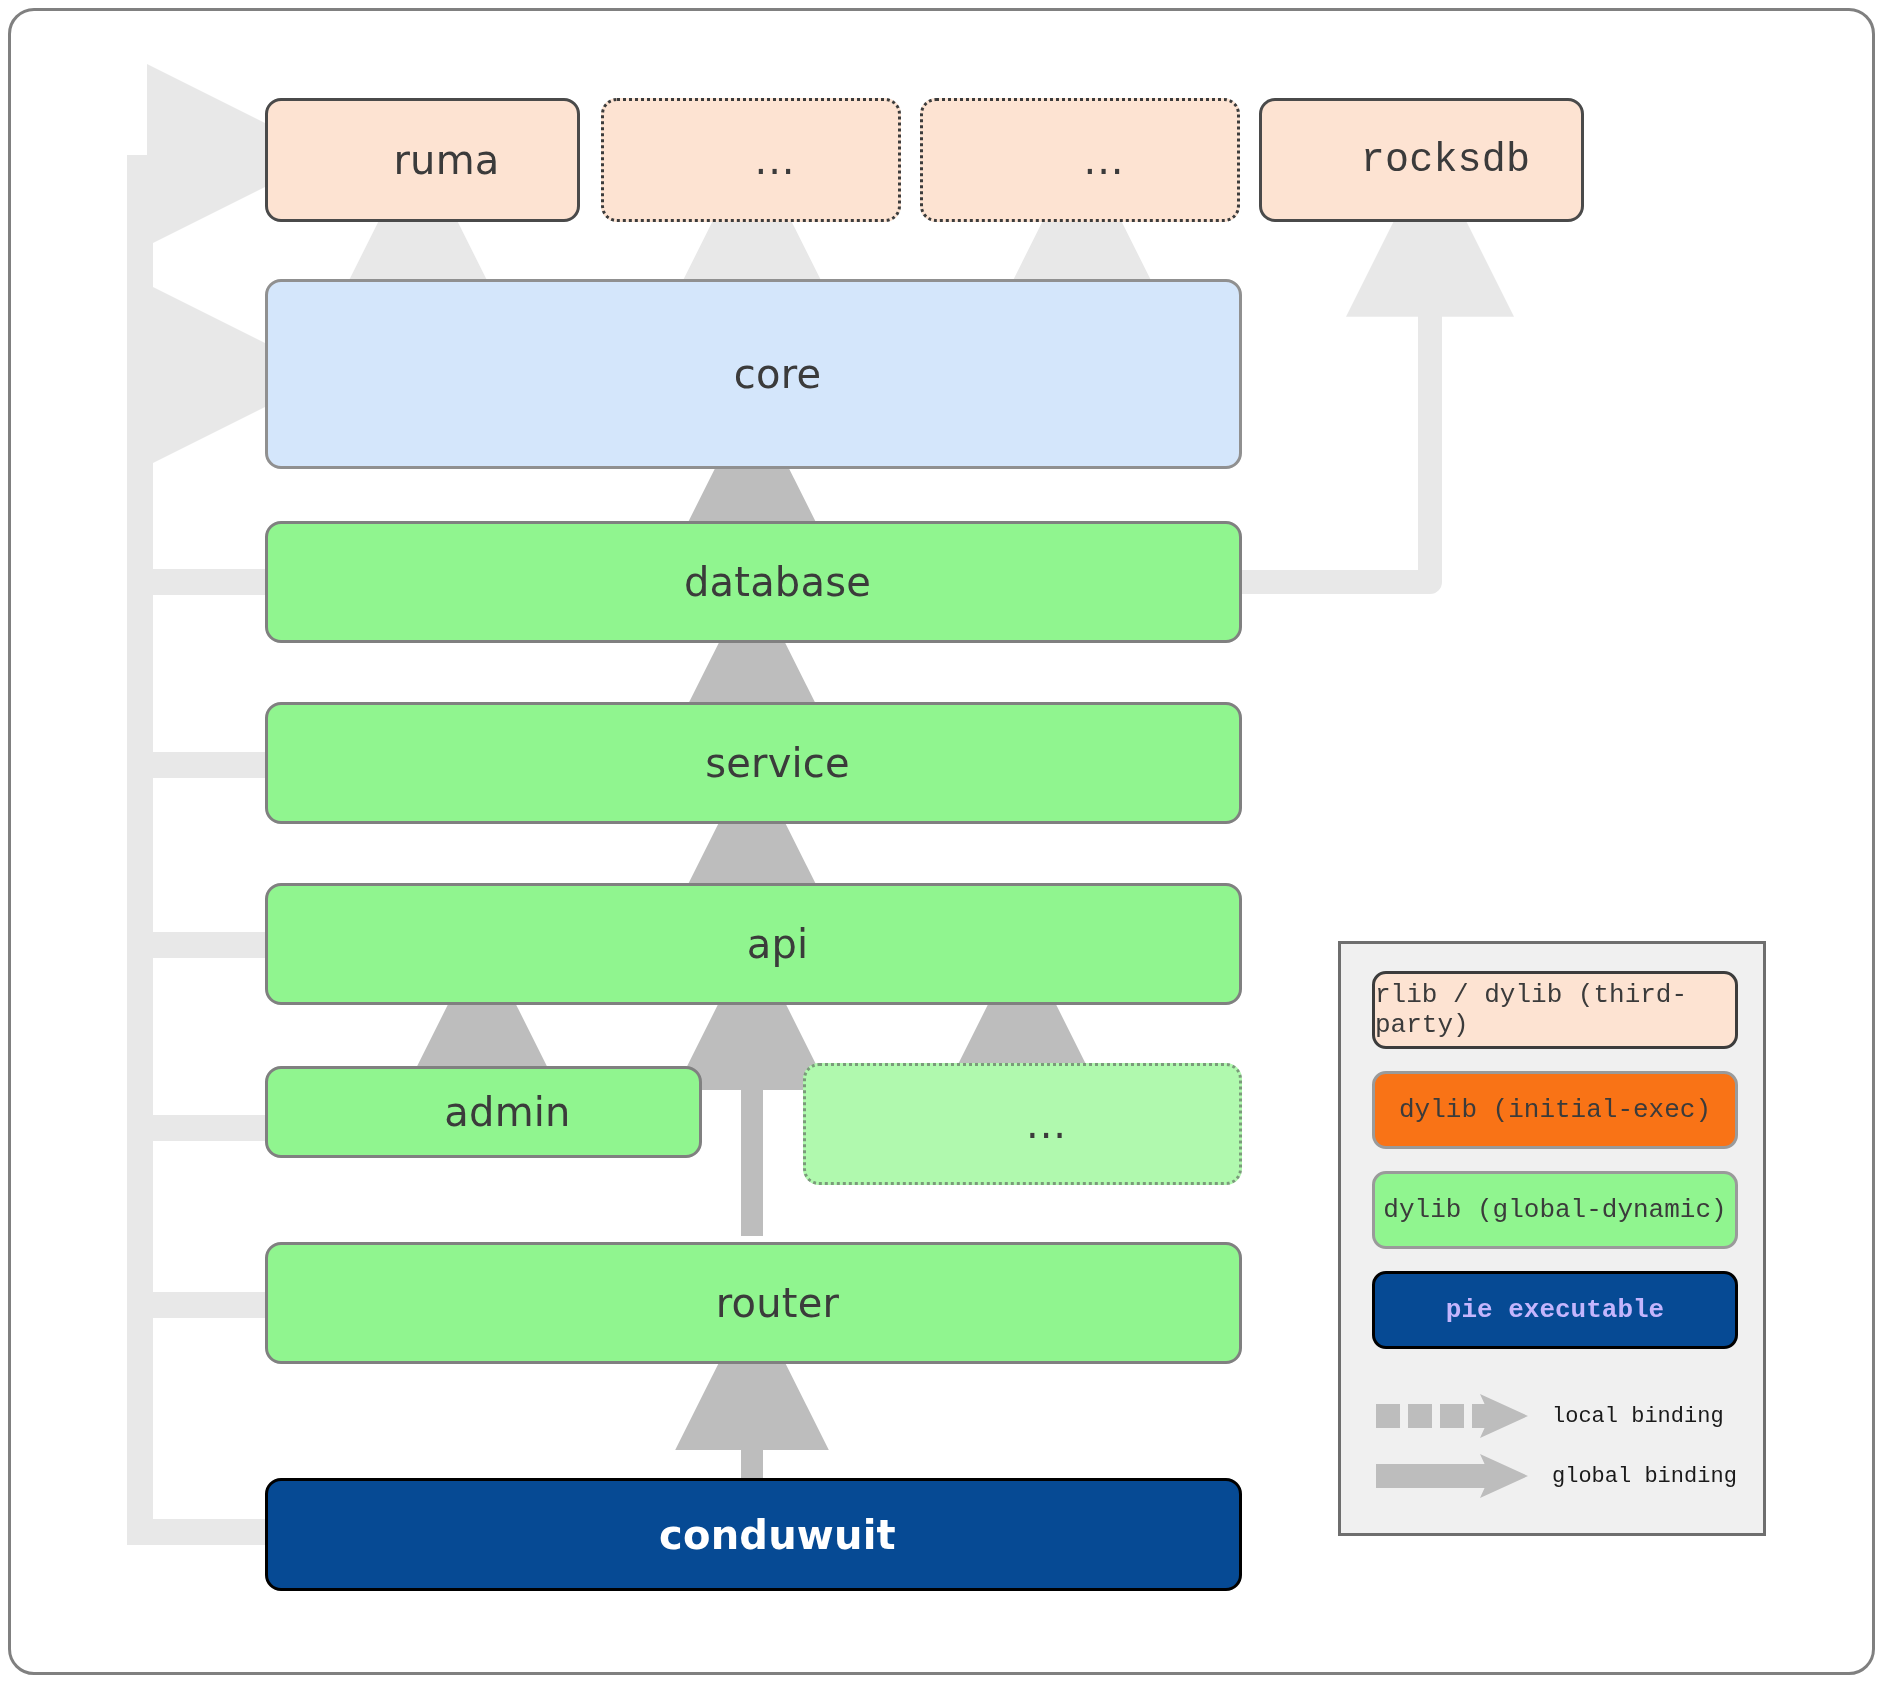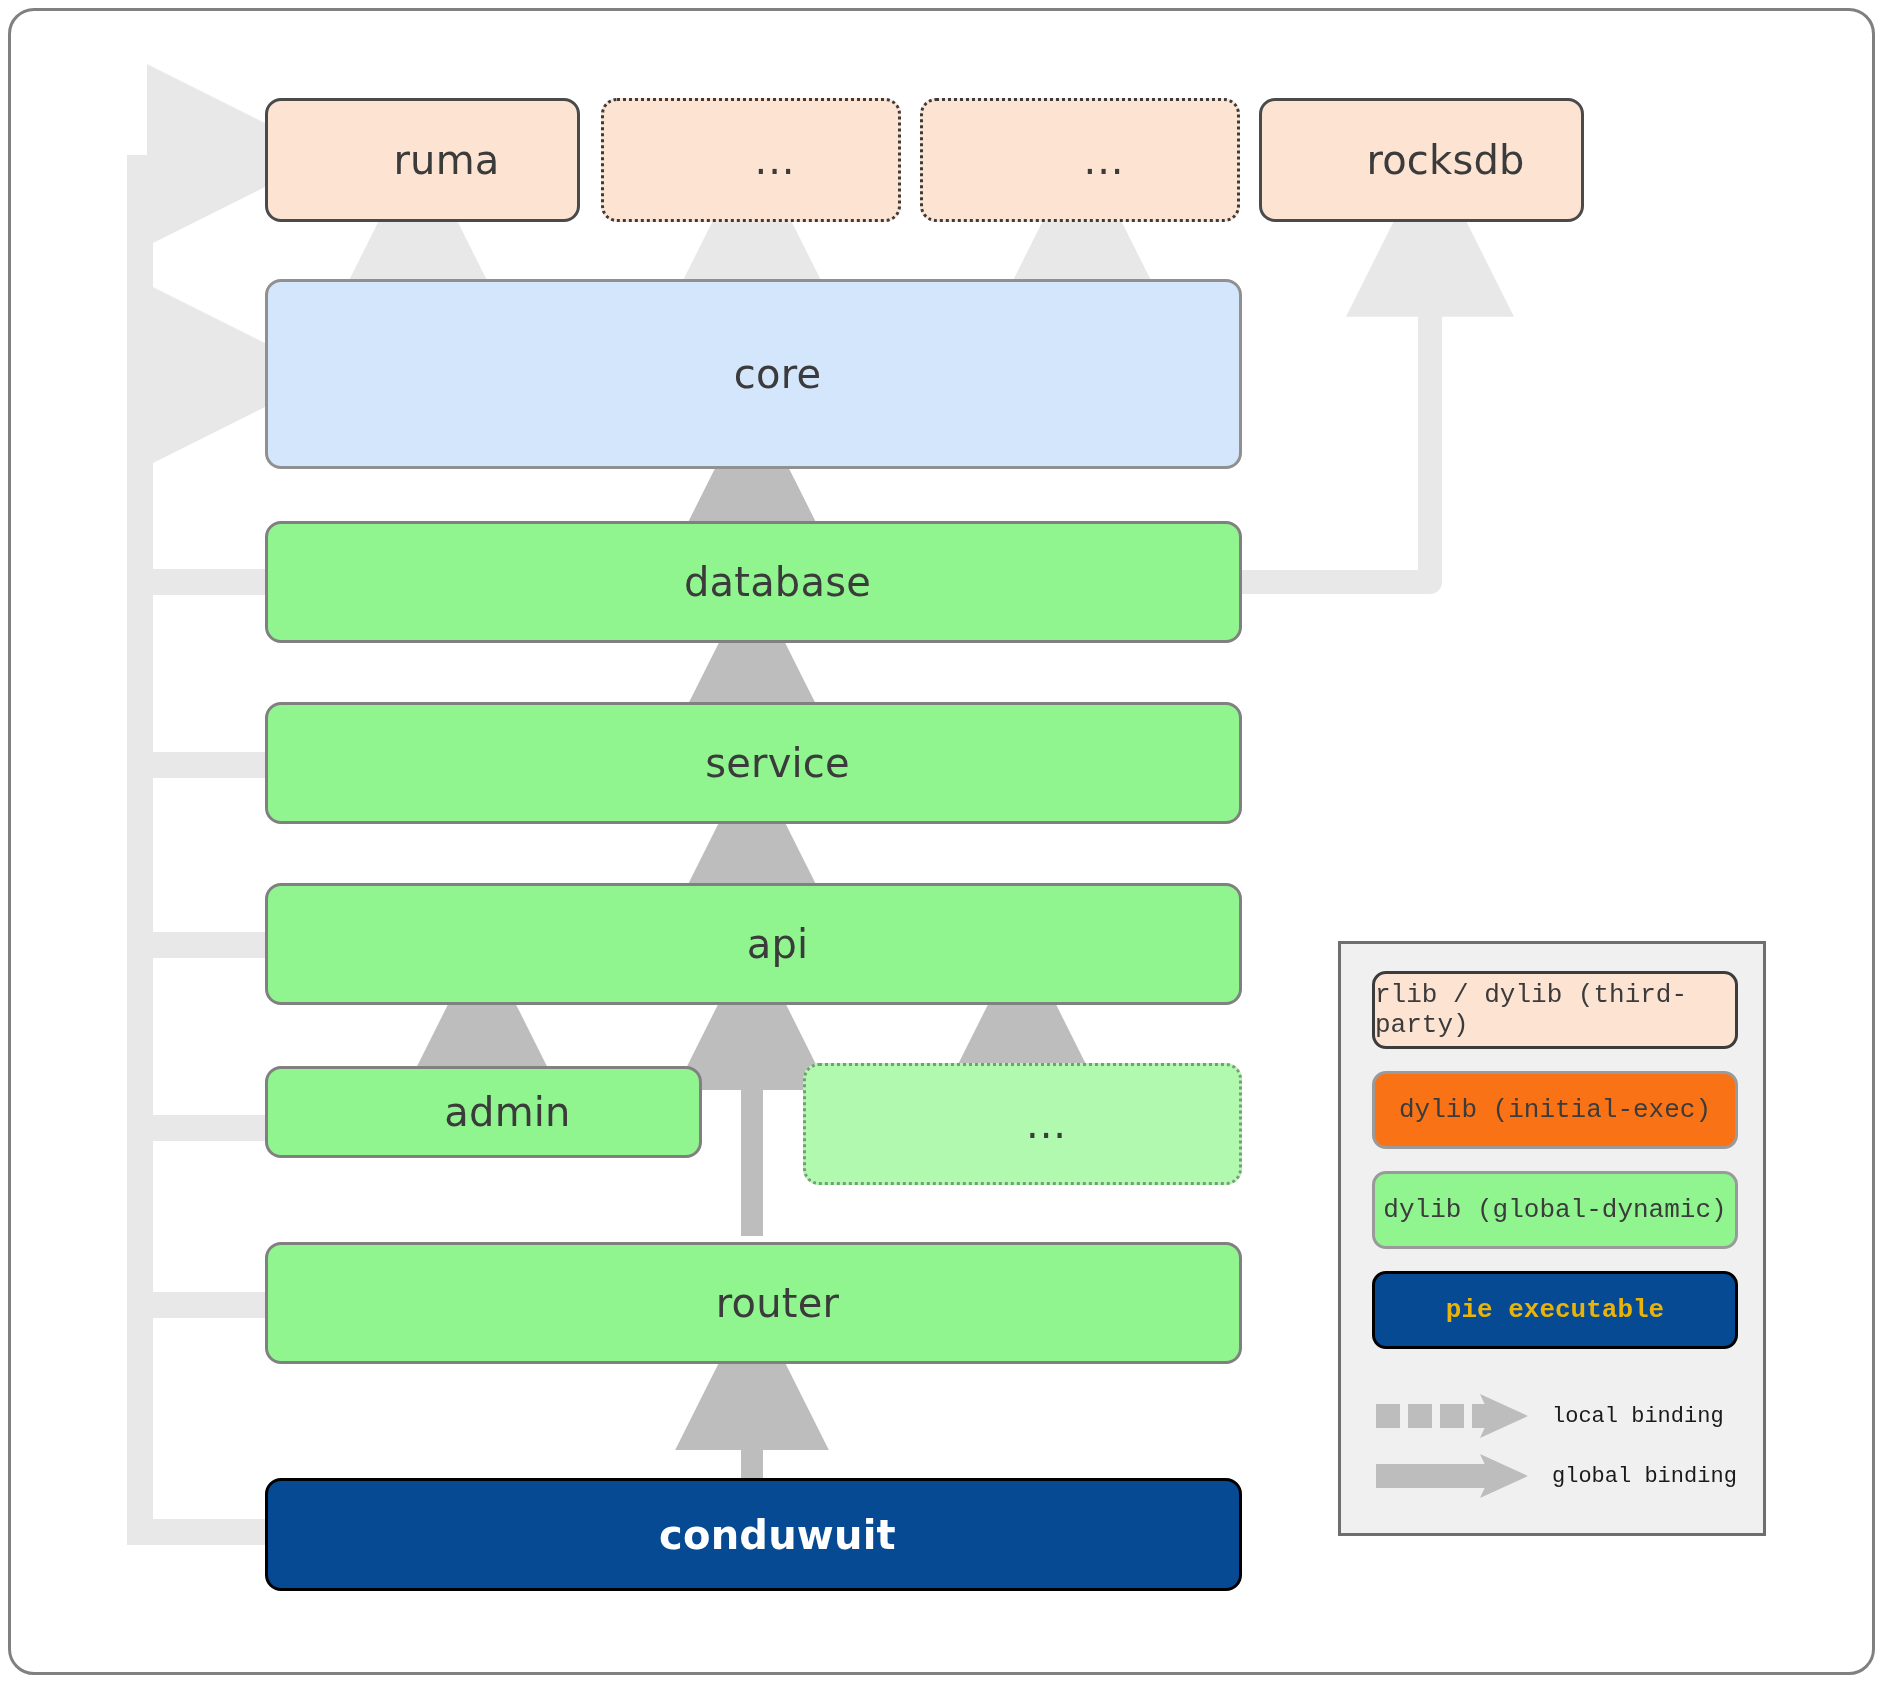--- a/index.html
+++ b/index.html
@@ -94,21 +94,21 @@
     align-items: center;
     justify-content: center;
     border-radius: 14px;
     font-size: 26px;
     color: #3b3b3b;
   }
   .lg-box.third  { background: #fde3d2; border: 3px solid #3c3c3c; }
   .lg-box.iexec  { background: #f97316; border: 3px solid #9a9a9a; }
   .lg-box.gdyn   { background: #90f58f; border: 3px solid #9a9a9a; }
   .lg-box.pie    { background: #064a94; border: 3px solid #000000;
-                   color: #eab308; font-weight: bold; }
+                   color: #c4b5fd; font-weight: bold; }
   .lg-row {
     position: absolute;
     left: 31px;
     width: 380px;
     height: 58px;
     display: flex;
     align-items: center;
   }
   .lg-label {
     font-size: 22px;
@@ -176,21 +176,21 @@
   </div>
 
   <div class="node third-dotted" style="left:601px; top:98px; width:300px; height:124px;">
     <span class="ellipsis">...</span>
   </div>
 
   <div class="node third-dotted" style="left:920px; top:98px; width:320px; height:124px;">
     <span class="ellipsis">...</span>
   </div>
 
-  <div class="node third" style="left:1259px; top:98px; width:325px; height:124px;">
+  <div class="node third" style="left:1259px; top:98px; width:325px; height:124px;font-family:Liberation Mono, monospace;">
     <span>rocksdb</span>
   </div>
 
   <div class="node iexec" style="left:265px; top:279px; width:977px; height:190px;">
     <span>core</span>
   </div>
 
   <div class="node gdyn" style="left:265px; top:521px; width:977px; height:122px;">
     <span>database</span>
   </div>

